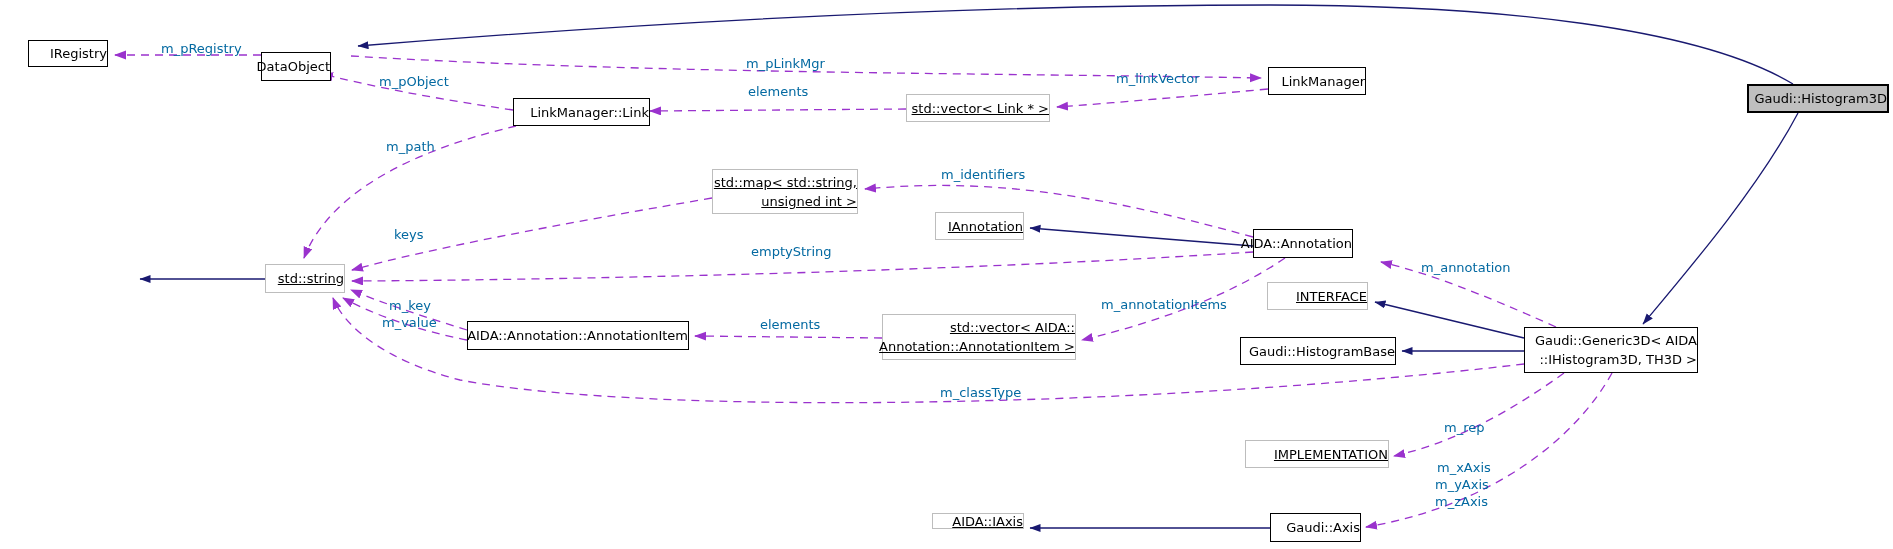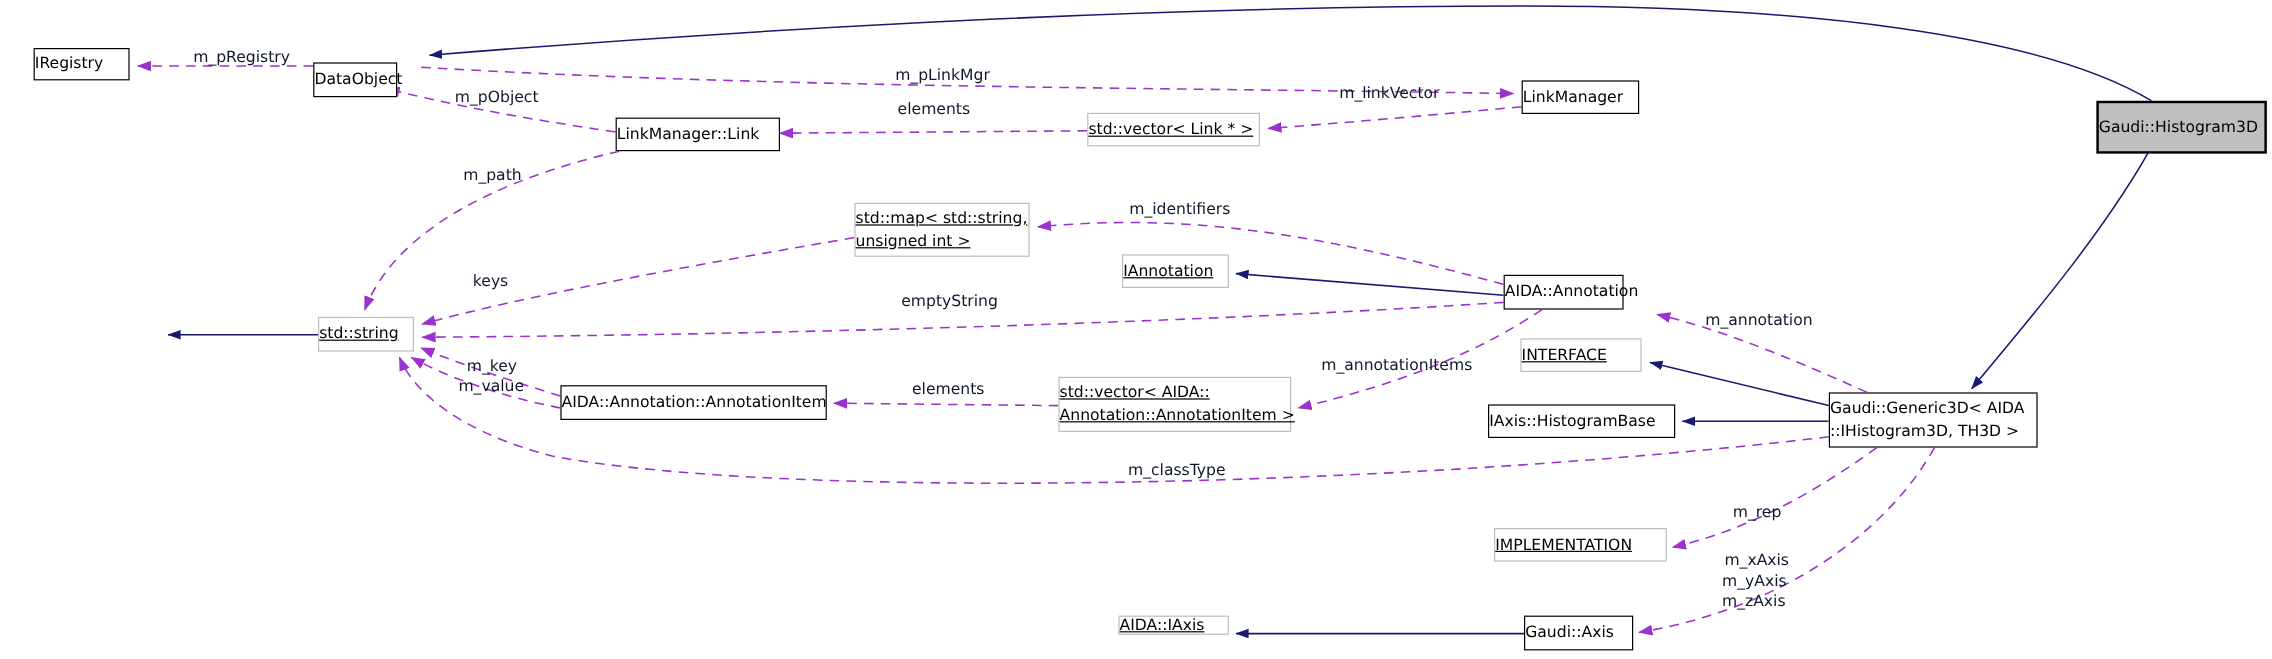--- a/index.html
+++ b/index.html
@@ -6,33 +6,34 @@
   #canvas{
     position:relative;
     width:1893px;height:549px;
     background:#ffffff;
     font-family:"DejaVu Sans","Liberation Sans",sans-serif;
     overflow:hidden;
   }
   #edges{position:absolute;left:0;top:0;width:1893px;height:549px;}
   .node{
     position:absolute;
-    display:flex;flex-direction:column;align-items:flex-start;justify-content:center;
+    display:flex;flex-direction:column;align-items:flex-end;justify-content:center;
     background:#ffffff;
     font-size:13px;color:#000;line-height:19px;
     text-align:center;white-space:nowrap;
     box-sizing:border-box;
     cursor:pointer;
+    padding-left:16px;
   }
   .node.dark{border:1.5px solid #000000;}
   .node.ext{border:1.2px solid #bdbdbd;text-decoration:underline;}
   .node.focus{border:2px solid #000000;background:#bfbfbf;}
   .elabel{
     position:absolute;
-    font-size:13px;color:#0f172a;white-space:nowrap;line-height:14px;
+    font-size:13px;color:#0369a1;white-space:nowrap;line-height:14px;
   }
 </style>
 </head>
 <body>
 
 <div id="canvas">
 
   <svg id="edges" width="1893" height="549" viewBox="0 0 1893 549" xmlns="http://www.w3.org/2000/svg">
     <defs>
       <marker id="arrBlue" markerWidth="12" markerHeight="10" refX="10.5" refY="4" orient="auto" markerUnits="userSpaceOnUse">
@@ -87,21 +88,21 @@
   </div>
 
   <div class="node ext" style="left:906px;top:94px;width:144px;height:28px">
     <span>std::vector&lt; Link * &gt;</span>
   </div>
 
   <div class="node dark" style="left:1268px;top:67px;width:98px;height:28px">
     <span>LinkManager</span>
   </div>
 
-  <div class="node focus" style="left:1747px;top:84px;width:142px;height:44px">
+  <div class="node focus" style="left:1747px;top:84px;width:142px;height:29px">
     <span>Gaudi::Histogram3D</span>
   </div>
 
   <div class="node ext" style="left:712px;top:169px;width:146px;height:45px">
     <span>std::map&lt; std::string,</span>
     <span>unsigned int &gt;</span>
   </div>
 
   <div class="node ext" style="left:935px;top:212px;width:89px;height:28px">
     <span>IAnnotation</span>
@@ -114,21 +115,21 @@
 
   <div class="node ext" style="left:265px;top:264px;width:80px;height:29px">
     <span>std::string</span>
   </div>
 
   <div class="node ext" style="left:1267px;top:282px;width:101px;height:28px">
     <span>INTERFACE</span>
   </div>
 
   <div class="node dark" style="left:1240px;top:337px;width:156px;height:28px">
-    <span>IAxis::HistogramBase</span>
+    <span>Gaudi::HistogramBase</span>
   </div>
 
   <div class="node dark" style="left:1524px;top:327px;width:174px;height:46px">
     <span>Gaudi::Generic3D&lt; AIDA</span>
     <span>::IHistogram3D, TH3D &gt;</span>
   </div>
 
   <div class="node dark" style="left:467px;top:321px;width:222px;height:29px">
     <span>AIDA::Annotation::AnnotationItem</span>
   </div>

